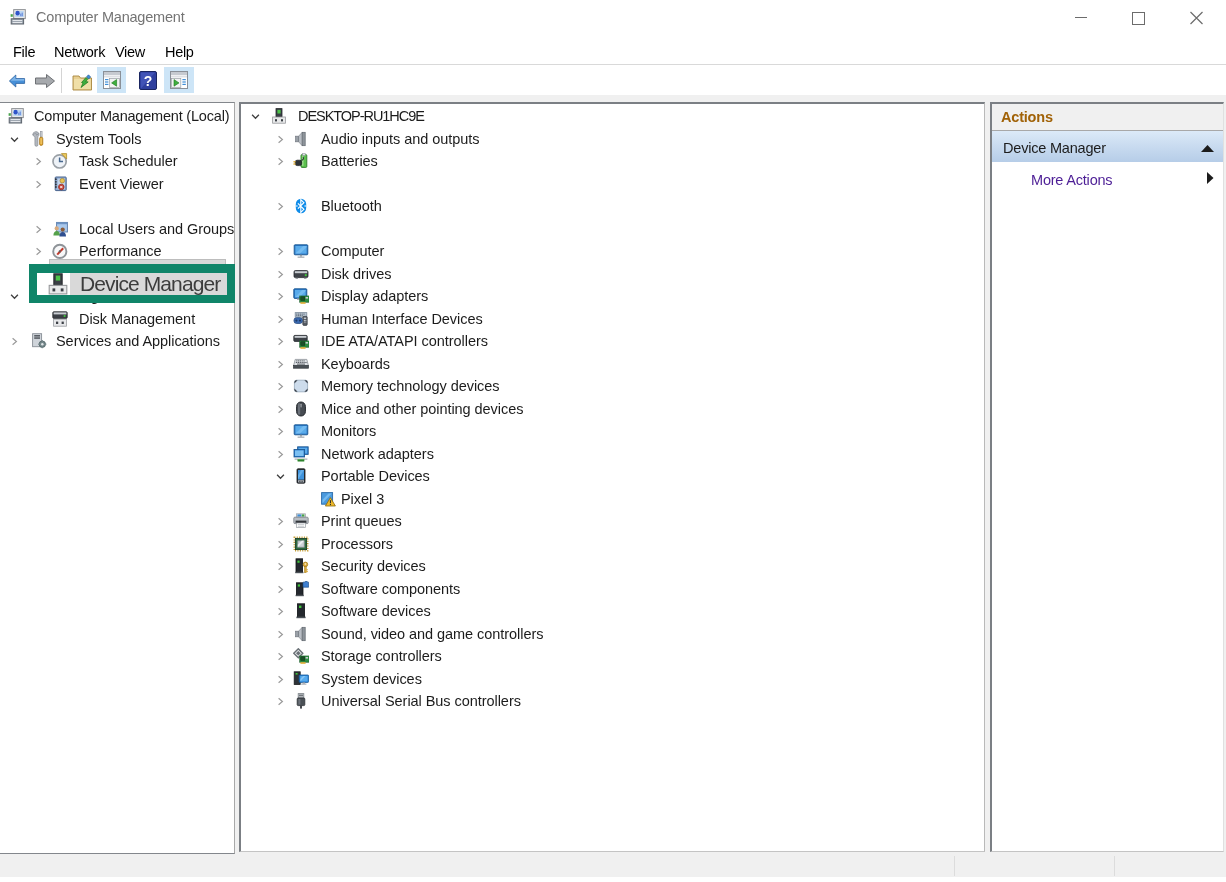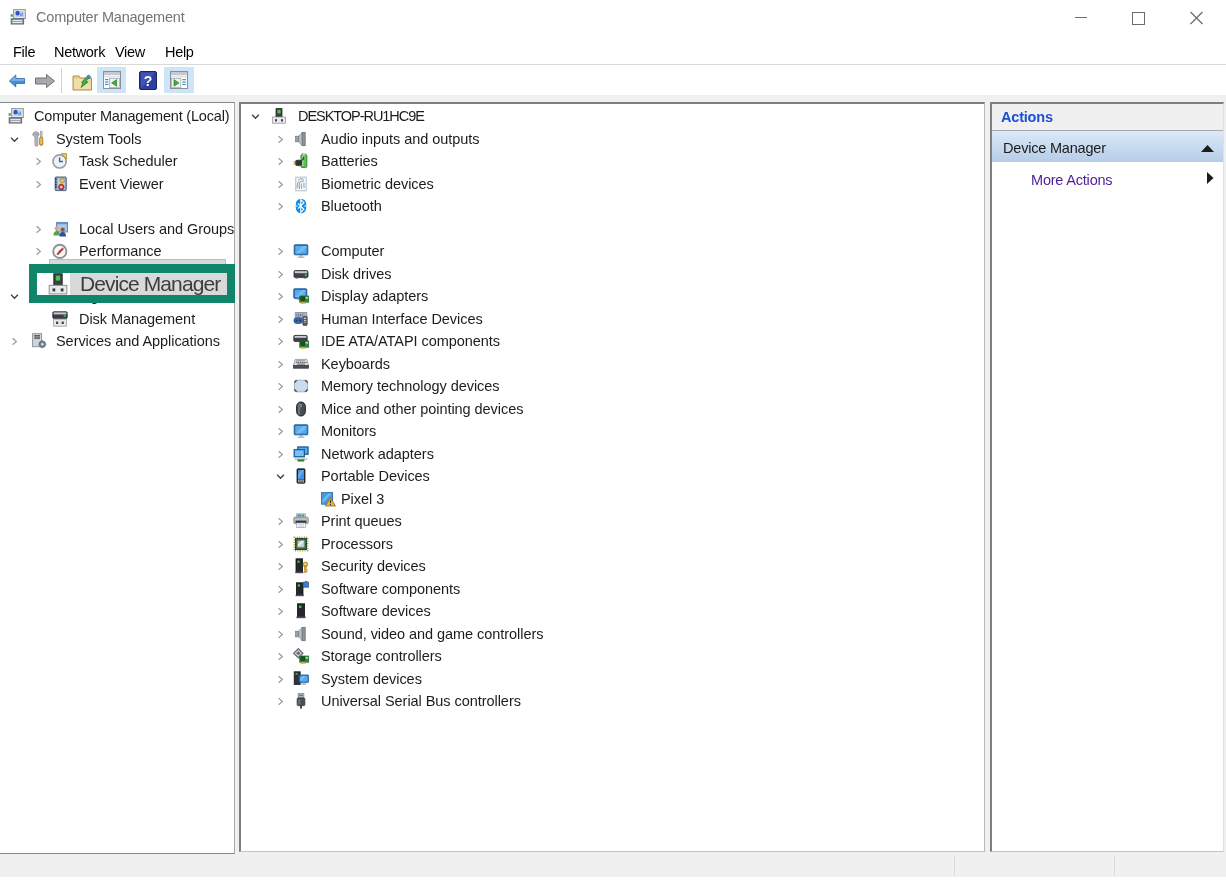--- a/index.html
+++ b/index.html
@@ -534,29 +534,20 @@
     </div>
   <div class="row" style="top:46px">
       <svg class="ch" style="left:35px">
         <use href="#cr"></use>
       </svg>
       <svg class="ic" style="left:52px">
         <use href="#i-batt"></use>
       </svg>
       <span class="t" style="left:80px">Batteries</span>
     </div>
-  <div class="row" style="top:68.5px">
-      <svg class="ch" style="left:35px">
-        <use href="#cr"></use>
-      </svg>
-      <svg class="ic" style="left:52px">
-        <use href="#i-bio"></use>
-      </svg>
-      <span class="t" style="left:80px">Biometric devices</span>
-    </div>
   <div class="row" style="top:91px">
       <svg class="ch" style="left:35px">
         <use href="#cr"></use>
       </svg>
       <svg class="ic" style="left:52px">
         <use href="#i-bt"></use>
       </svg>
       <span class="t" style="left:80px">Bluetooth</span>
     </div>
   <div class="row" style="top:136px">
@@ -595,21 +586,21 @@
       </svg>
       <span class="t" style="left:80px">Human Interface Devices</span>
     </div>
   <div class="row" style="top:226px">
       <svg class="ch" style="left:35px">
         <use href="#cr"></use>
       </svg>
       <svg class="ic" style="left:52px">
         <use href="#i-ide"></use>
       </svg>
-      <span class="t" style="left:80px">IDE ATA/ATAPI components</span>
+      <span class="t" style="left:80px">IDE ATA/ATAPI controllers</span>
     </div>
   <div class="row" style="top:248.5px">
       <svg class="ch" style="left:35px">
         <use href="#cr"></use>
       </svg>
       <svg class="ic" style="left:52px">
         <use href="#i-kbd"></use>
       </svg>
       <span class="t" style="left:80px">Keyboards</span>
     </div>
@@ -742,21 +733,21 @@
       </svg>
       <svg class="ic" style="left:52px">
         <use href="#i-usb"></use>
       </svg>
       <span class="t" style="left:80px">Universal Serial Bus controllers</span>
     </div>
 </div>
 
 <div class="pane" id="actpane" style="left:990px;top:102px;width:234px;height:750px;border-style:solid;border-width:2px 1px 1px 2px;border-color:#7b7f84 #e0e0e0 #c4c4c4 #7b7f84;box-sizing:border-box">
   <div class="abs" style="left:0;top:0;right:0;height:26px;background:#f0f0f0;border-bottom:1px solid #a8a8a8">
-    <span class="abs" style="left:9px;top:5px;font-size:14.5px;font-weight:bold;color:#1d4ed8;letter-spacing:-0.2px">Actions</span>
+    <span class="abs" style="left:9px;top:5px;font-size:14.5px;font-weight:bold;color:#a16207;letter-spacing:-0.2px">Actions</span>
   </div>
   <div class="abs" style="left:0;top:27px;right:0;height:31px;background:linear-gradient(#dceaf8 0%,#cadcf0 45%,#b6cde8 100%);border-bottom:1px solid #9ab2cc">
     <span class="abs" style="left:11px;top:9px;font-size:14.5px;color:#1c1c1c;letter-spacing:-0.2px">Device Manager</span>
     <svg class="abs" style="right:8px;top:13px;width:15px;height:9px">
         <path d="M7.5 1 L14 8 H1 Z" fill="#1c1c1c"></path>
       </svg>
   </div>
   <div class="abs" style="left:0;top:58px;right:0;height:28px;background:#fff">
     <span class="abs" style="left:39px;top:10px;font-size:14.5px;color:#4c1d95;letter-spacing:-0.2px">More Actions</span>
     <svg class="abs" style="right:9px;top:9px;width:8px;height:14px">

